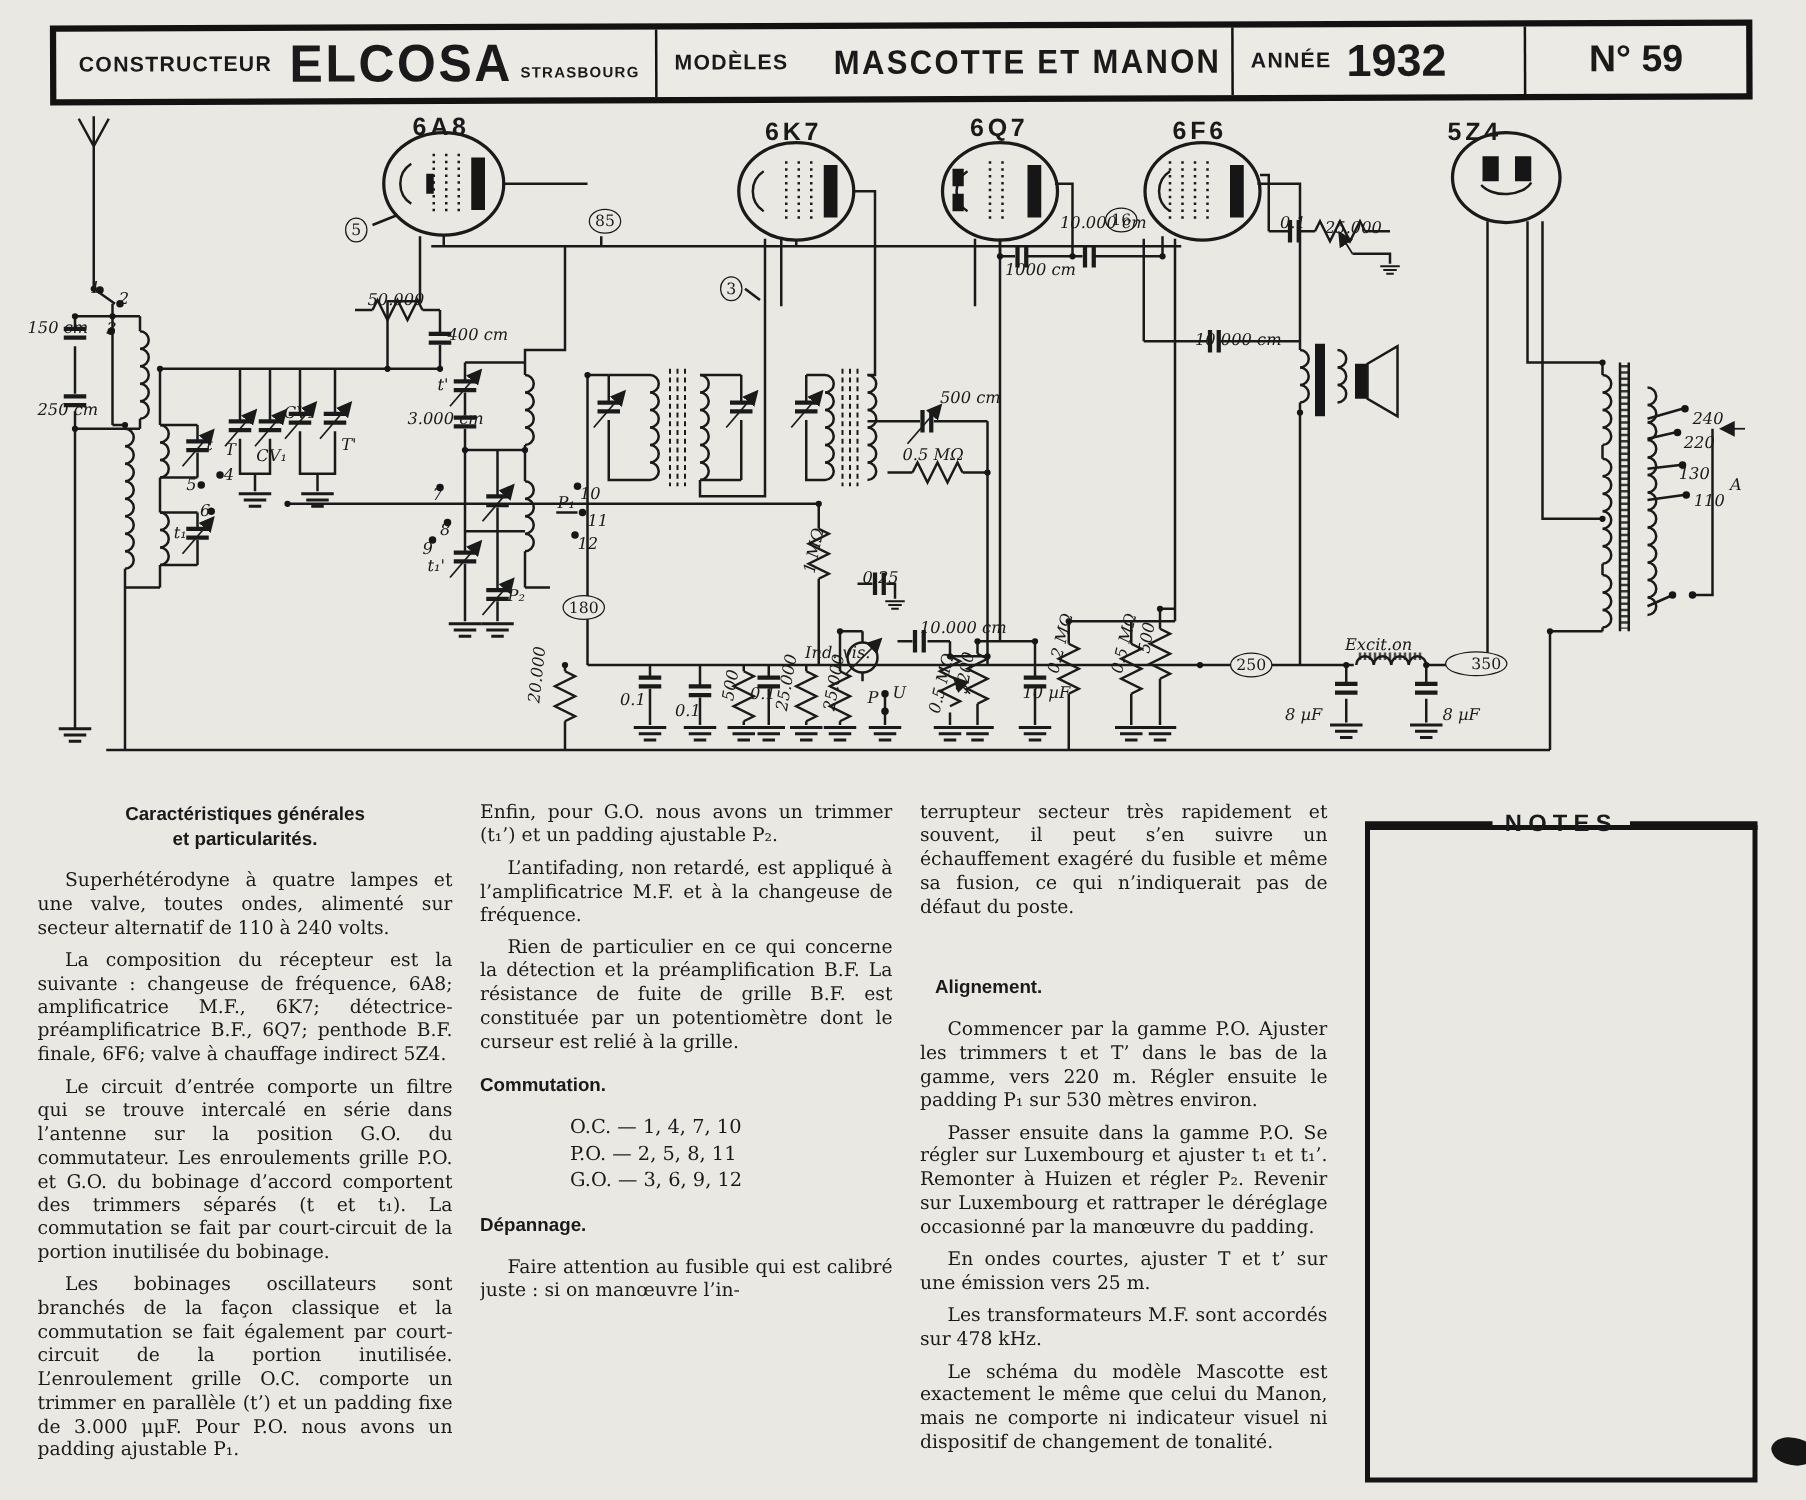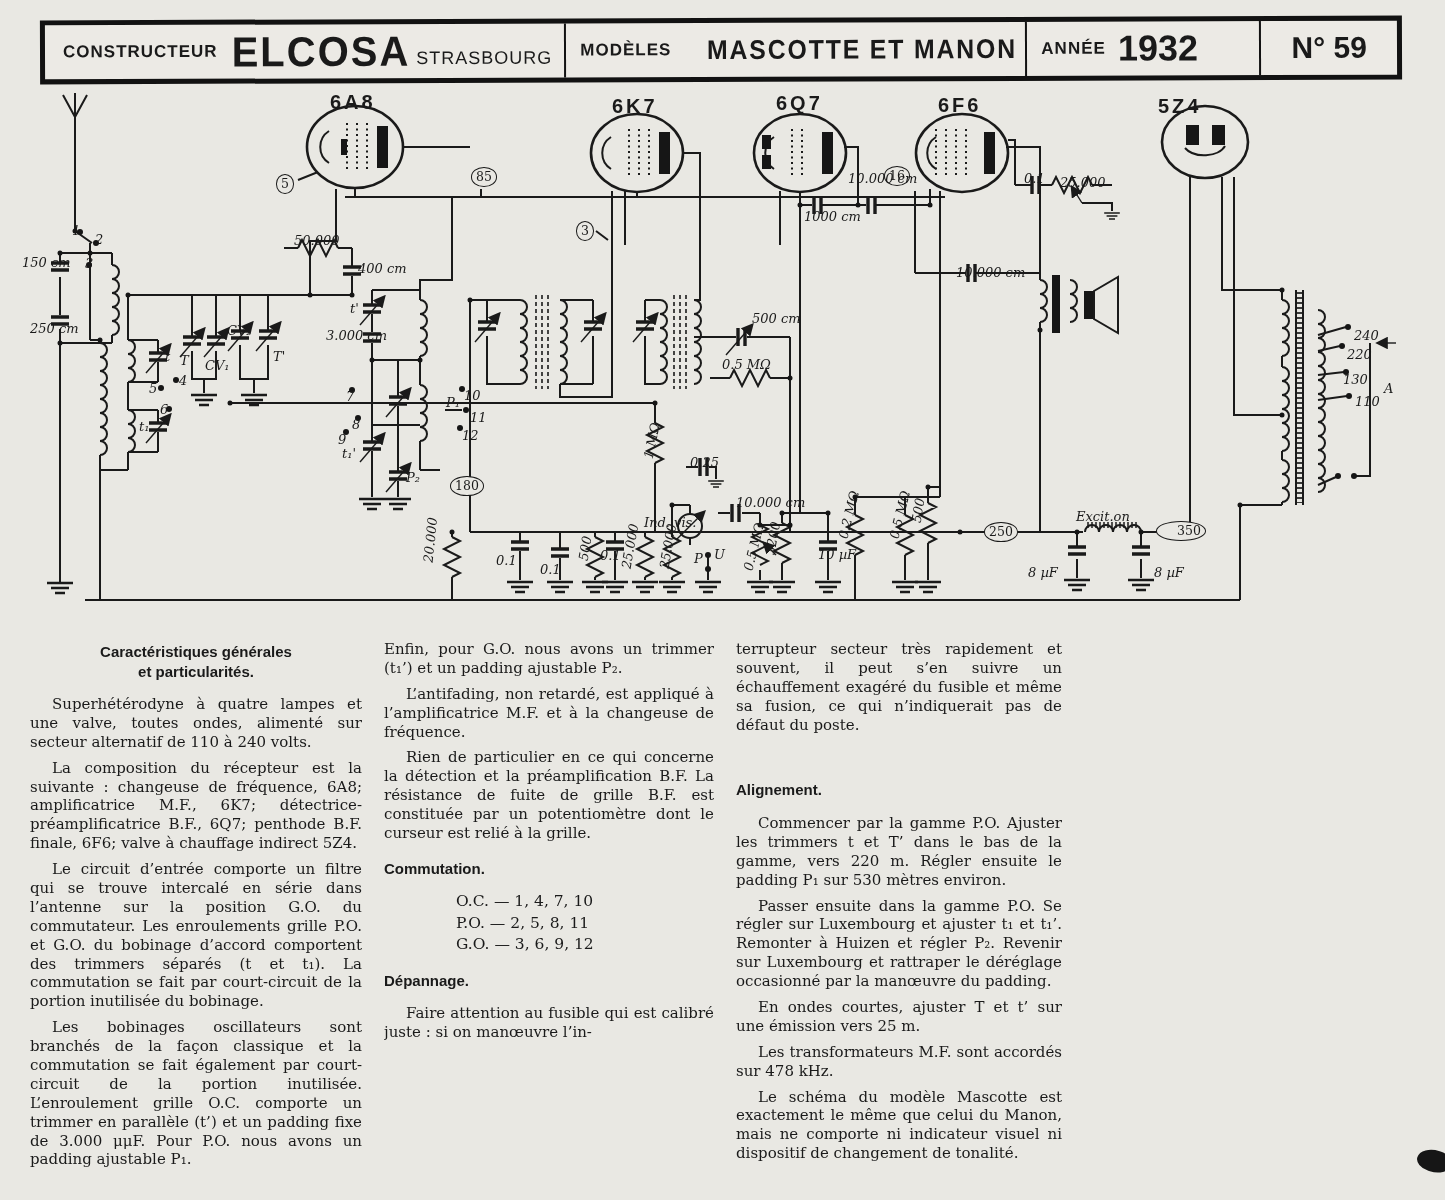--- a/index.html
+++ b/index.html
@@ -6,42 +6,42 @@
   #page{position:relative;width:1445px;height:1200px;background:#e9e8e3;overflow:hidden;
         font-family:"DejaVu Serif",serif;color:#1a1a1a;}
   
   #hdr{position:absolute;left:40px;top:18px;width:1352px;height:54px;border:5px solid #121212;
        background:#eceae5;display:flex;align-items:stretch;transform:rotate(-0.2deg);
        font-family:"Liberation Sans",sans-serif;}
   .hcell{display:flex;align-items:center;white-space:nowrap;}
   .hdiv{width:2px;background:#121212;}
   .hlbl{font-weight:700;font-size:17px;letter-spacing:1px;}
   #brand{font-weight:700;font-size:40px;letter-spacing:2px;margin:0 6px 0 14px;transform:scaleY(1.05);}
-  #city{font-weight:400;font-size:18px;letter-spacing:1px;align-self:center;margin-top:14px;}
+  #city{font-weight:700;font-size:12px;letter-spacing:1px;align-self:center;margin-top:14px;}
   #models{font-weight:700;font-size:27px;letter-spacing:2px;transform:scaleX(.92);transform-origin:left;}
   #year{font-weight:700;font-size:36px;margin-left:12px;}
   #num{font-weight:700;font-size:30px;margin:0 auto;}
   
   #schem{position:absolute;left:0;top:85px;width:1445px;height:545px;}
   #schem svg{position:absolute;left:0;top:0;}
   .slabel{position:absolute;font:italic 13px "DejaVu Serif",serif;white-space:nowrap;transform-origin:0 50%;}
   .circ{font-style:normal;font-size:12.5px;border:1.6px solid #1a1a1a;border-radius:50%;
         padding:1px 4px;line-height:1.25;background:#e9e8e3;}
   .tube-name{position:absolute;font:700 20px "Liberation Sans",sans-serif;letter-spacing:3px;white-space:nowrap;}
   
   .col{position:absolute;top:640px;height:555px;overflow:hidden;text-align:justify;
        font-size:15px;line-height:1.26;}
   #col1{left:30px;width:332px;}
   #col2{left:384px;width:330px;}
   #col3{left:736px;width:326px;}
   .col-h{font-family:"Liberation Sans",sans-serif;font-weight:700;font-size:15px;
          margin:16px 0 14px 0;white-space:pre-line;text-align:left;line-height:1.3;}
   .col .col-h:first-child{margin-top:2px;}
   #col1 .col-h{text-align:center;}
-  #col3 .col-h{margin-top:46px;}
+  #col3 .col-h{margin-top:46px;margin-left:12px;}
   .para{margin:0 0 7px 0;text-indent:22px;}
   .para.cont{text-indent:0;}
   .li-line{margin:2px 0;text-align:left;padding-left:72px;font-size:15.5px;}
   
   #notes{position:absolute;left:1092px;top:660px;width:306px;height:518px;border:4px solid #141414;}
   #notes-title{position:absolute;left:-4px;right:-4px;top:-15px;display:flex;align-items:center;gap:10px;}
   .nbar{flex:1;height:7px;background:#141414;}
   #notes-title span{font-family:"Liberation Sans",sans-serif;font-weight:700;font-size:19px;
                     letter-spacing:5px;}
   #smudge{position:absolute;right:-6px;bottom:28px;width:34px;height:22px;background:#161616;
@@ -416,15 +416,22 @@
   <div class="col" id="col3">
       <p class="para cont">terrupteur secteur très rapidement et souvent, il peut s’en suivre un échauffement exagéré du fusible et même sa fusion, ce qui n’indiquerait pas de défaut du poste.</p>
       <div class="col-h">Alignement.</div>
       <p class="para">Commencer par la gamme P.O. Ajuster les trimmers t et T’ dans le bas de la gamme, vers 220 m. Régler ensuite le padding P₁ sur 530 mètres environ.</p>
       <p class="para">Passer ensuite dans la gamme P.O. Se régler sur Luxembourg et ajuster t₁ et t₁’. Remonter à Huizen et régler P₂. Revenir sur Luxembourg et rattraper le déréglage occasionné par la manœuvre du padding.</p>
       <p class="para">En ondes courtes, ajuster T et t’ sur une émission vers 25 m.</p>
       <p class="para">Les transformateurs M.F. sont accordés sur 478 kHz.</p>
       <p class="para">Le schéma du modèle Mascotte est exactement le même que celui du Manon, mais ne comporte ni indicateur visuel ni dispositif de changement de tonalité.</p>
     </div>
 
+  <div id="notes">
+    <div id="notes-title">
+      <div class="nbar"></div>
+      <span>NOTES</span>
+      <div class="nbar"></div>
+    </div>
+  </div>
 
   <div id="smudge"></div>
 </div>
 
 </body></html>

